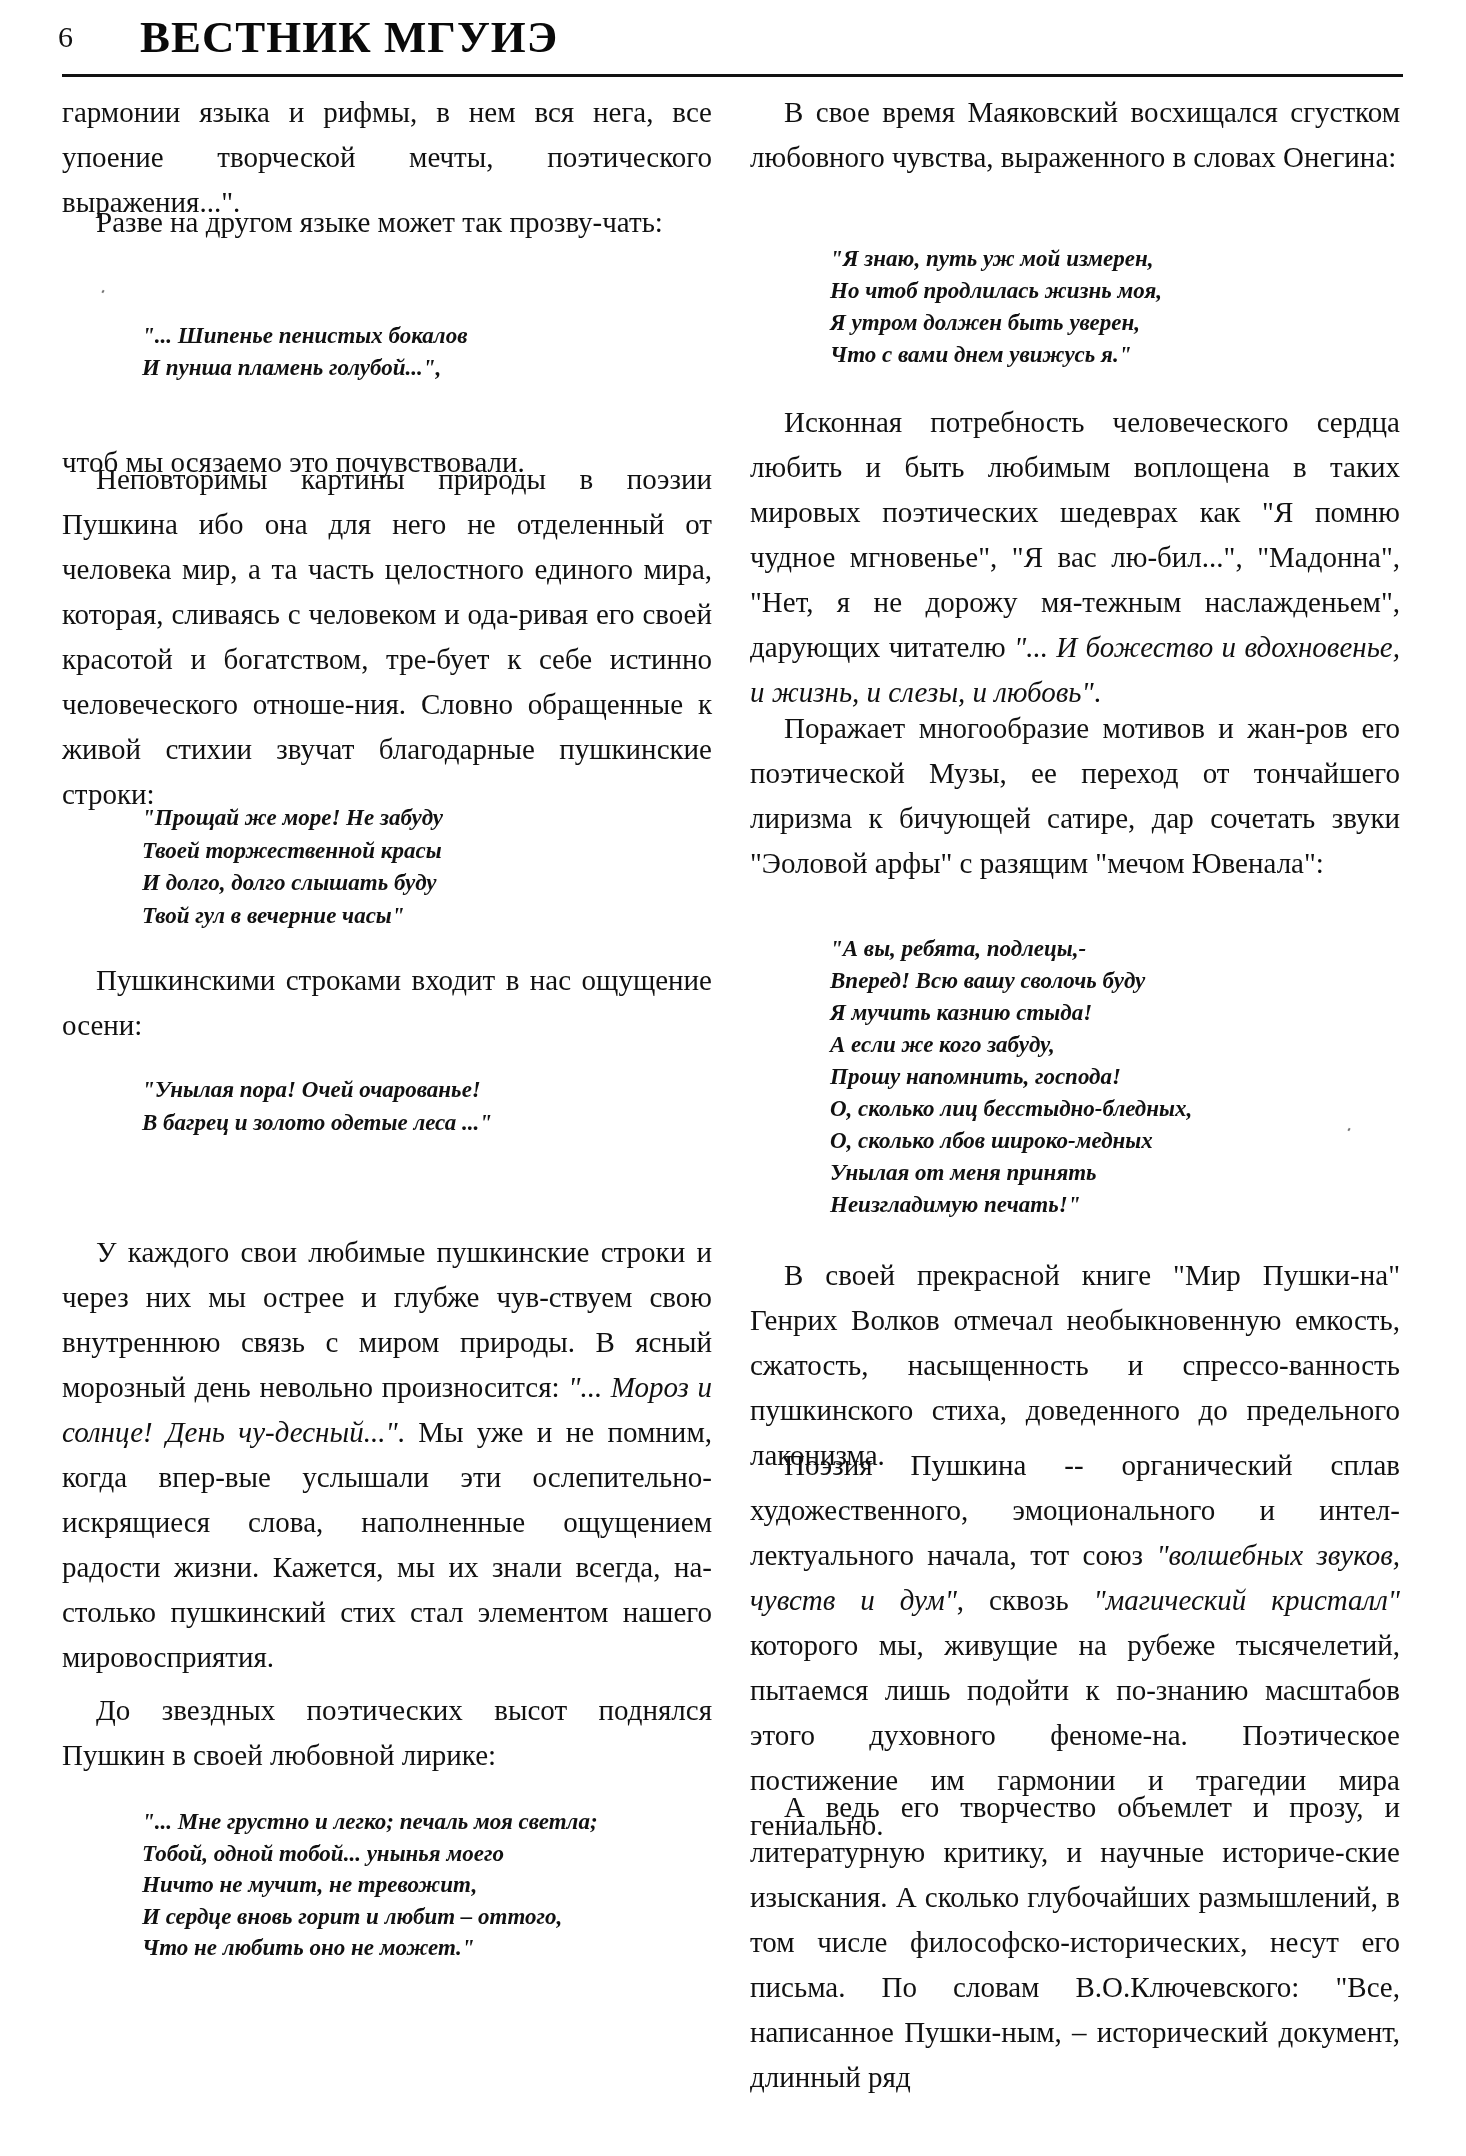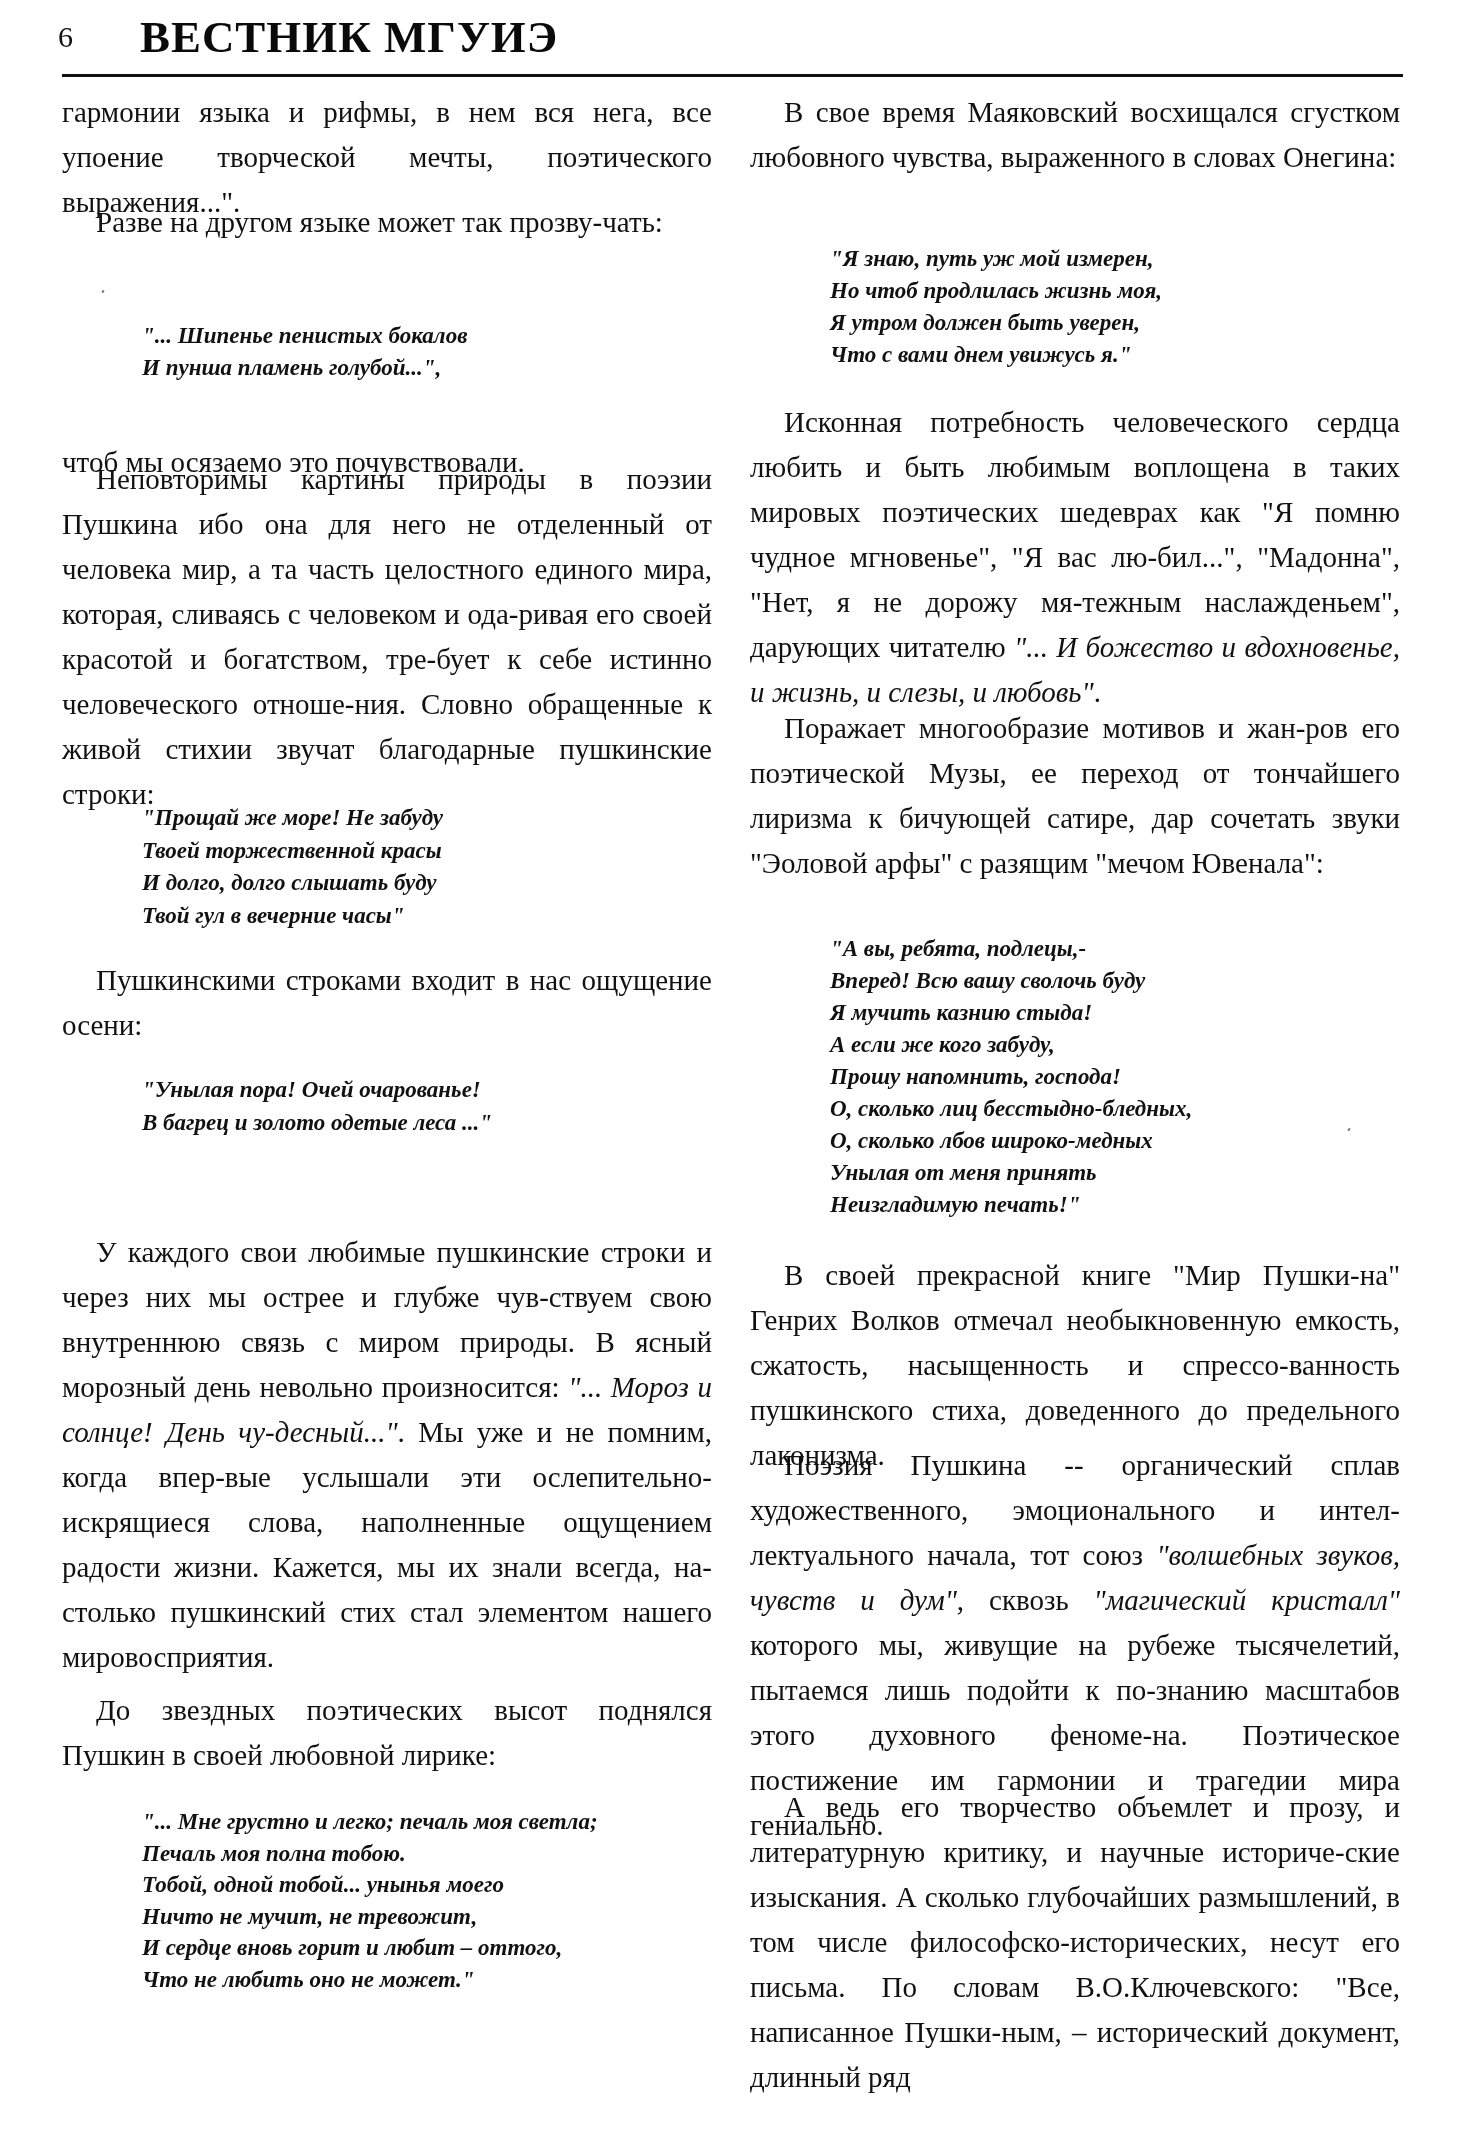--- a/index.html
+++ b/index.html
@@ -68,21 +68,20 @@
     <span class="line">"Унылая пора! Очей очарованье!</span>
     <span class="line">В багрец и золото одетые леса ..."</span>
   </div>
 
   <div class="p" style="top:1230px;"><span class="indent"></span><span>У каждого свои любимые пушкинские строки и через них мы острее и глубже чув-ствуем свою внутреннюю связь с миром природы. В ясный морозный день невольно произносится: </span><em>"... Мороз и солнце! День чу-десный..."</em><span>. Мы уже и не помним, когда впер-вые услышали эти ослепительно-искрящиеся слова, наполненные ощущением радости жизни. Кажется, мы их знали всегда, на-столько пушкинский стих стал элементом нашего мировосприятия.</span></div>
 
   <div class="p" style="top:1688px;"><span class="indent"></span><span>До звездных поэтических высот поднялся Пушкин в своей любовной лирике:</span></div>
 
   <div class="poem" style="top:1806px; line-height:31.5px;">
     <span class="line">"... Мне грустно и легко; печаль моя светла;</span>
-    <span class="line">Печаль моя полна тобою.</span>
     <span class="line">Тобой, одной тобой... унынья моего</span>
     <span class="line">Ничто не мучит, не тревожит,</span>
     <span class="line">И сердце вновь горит и любит – оттого,</span>
     <span class="line">Что не любить оно не может."</span>
   </div>
 </div>
 
 <div class="col col-right">
   <div class="p" style="top:90px;"><span class="indent"></span><span>В свое время Маяковский восхищался сгустком любовного чувства, выраженного в словах Онегина:</span></div>
 

